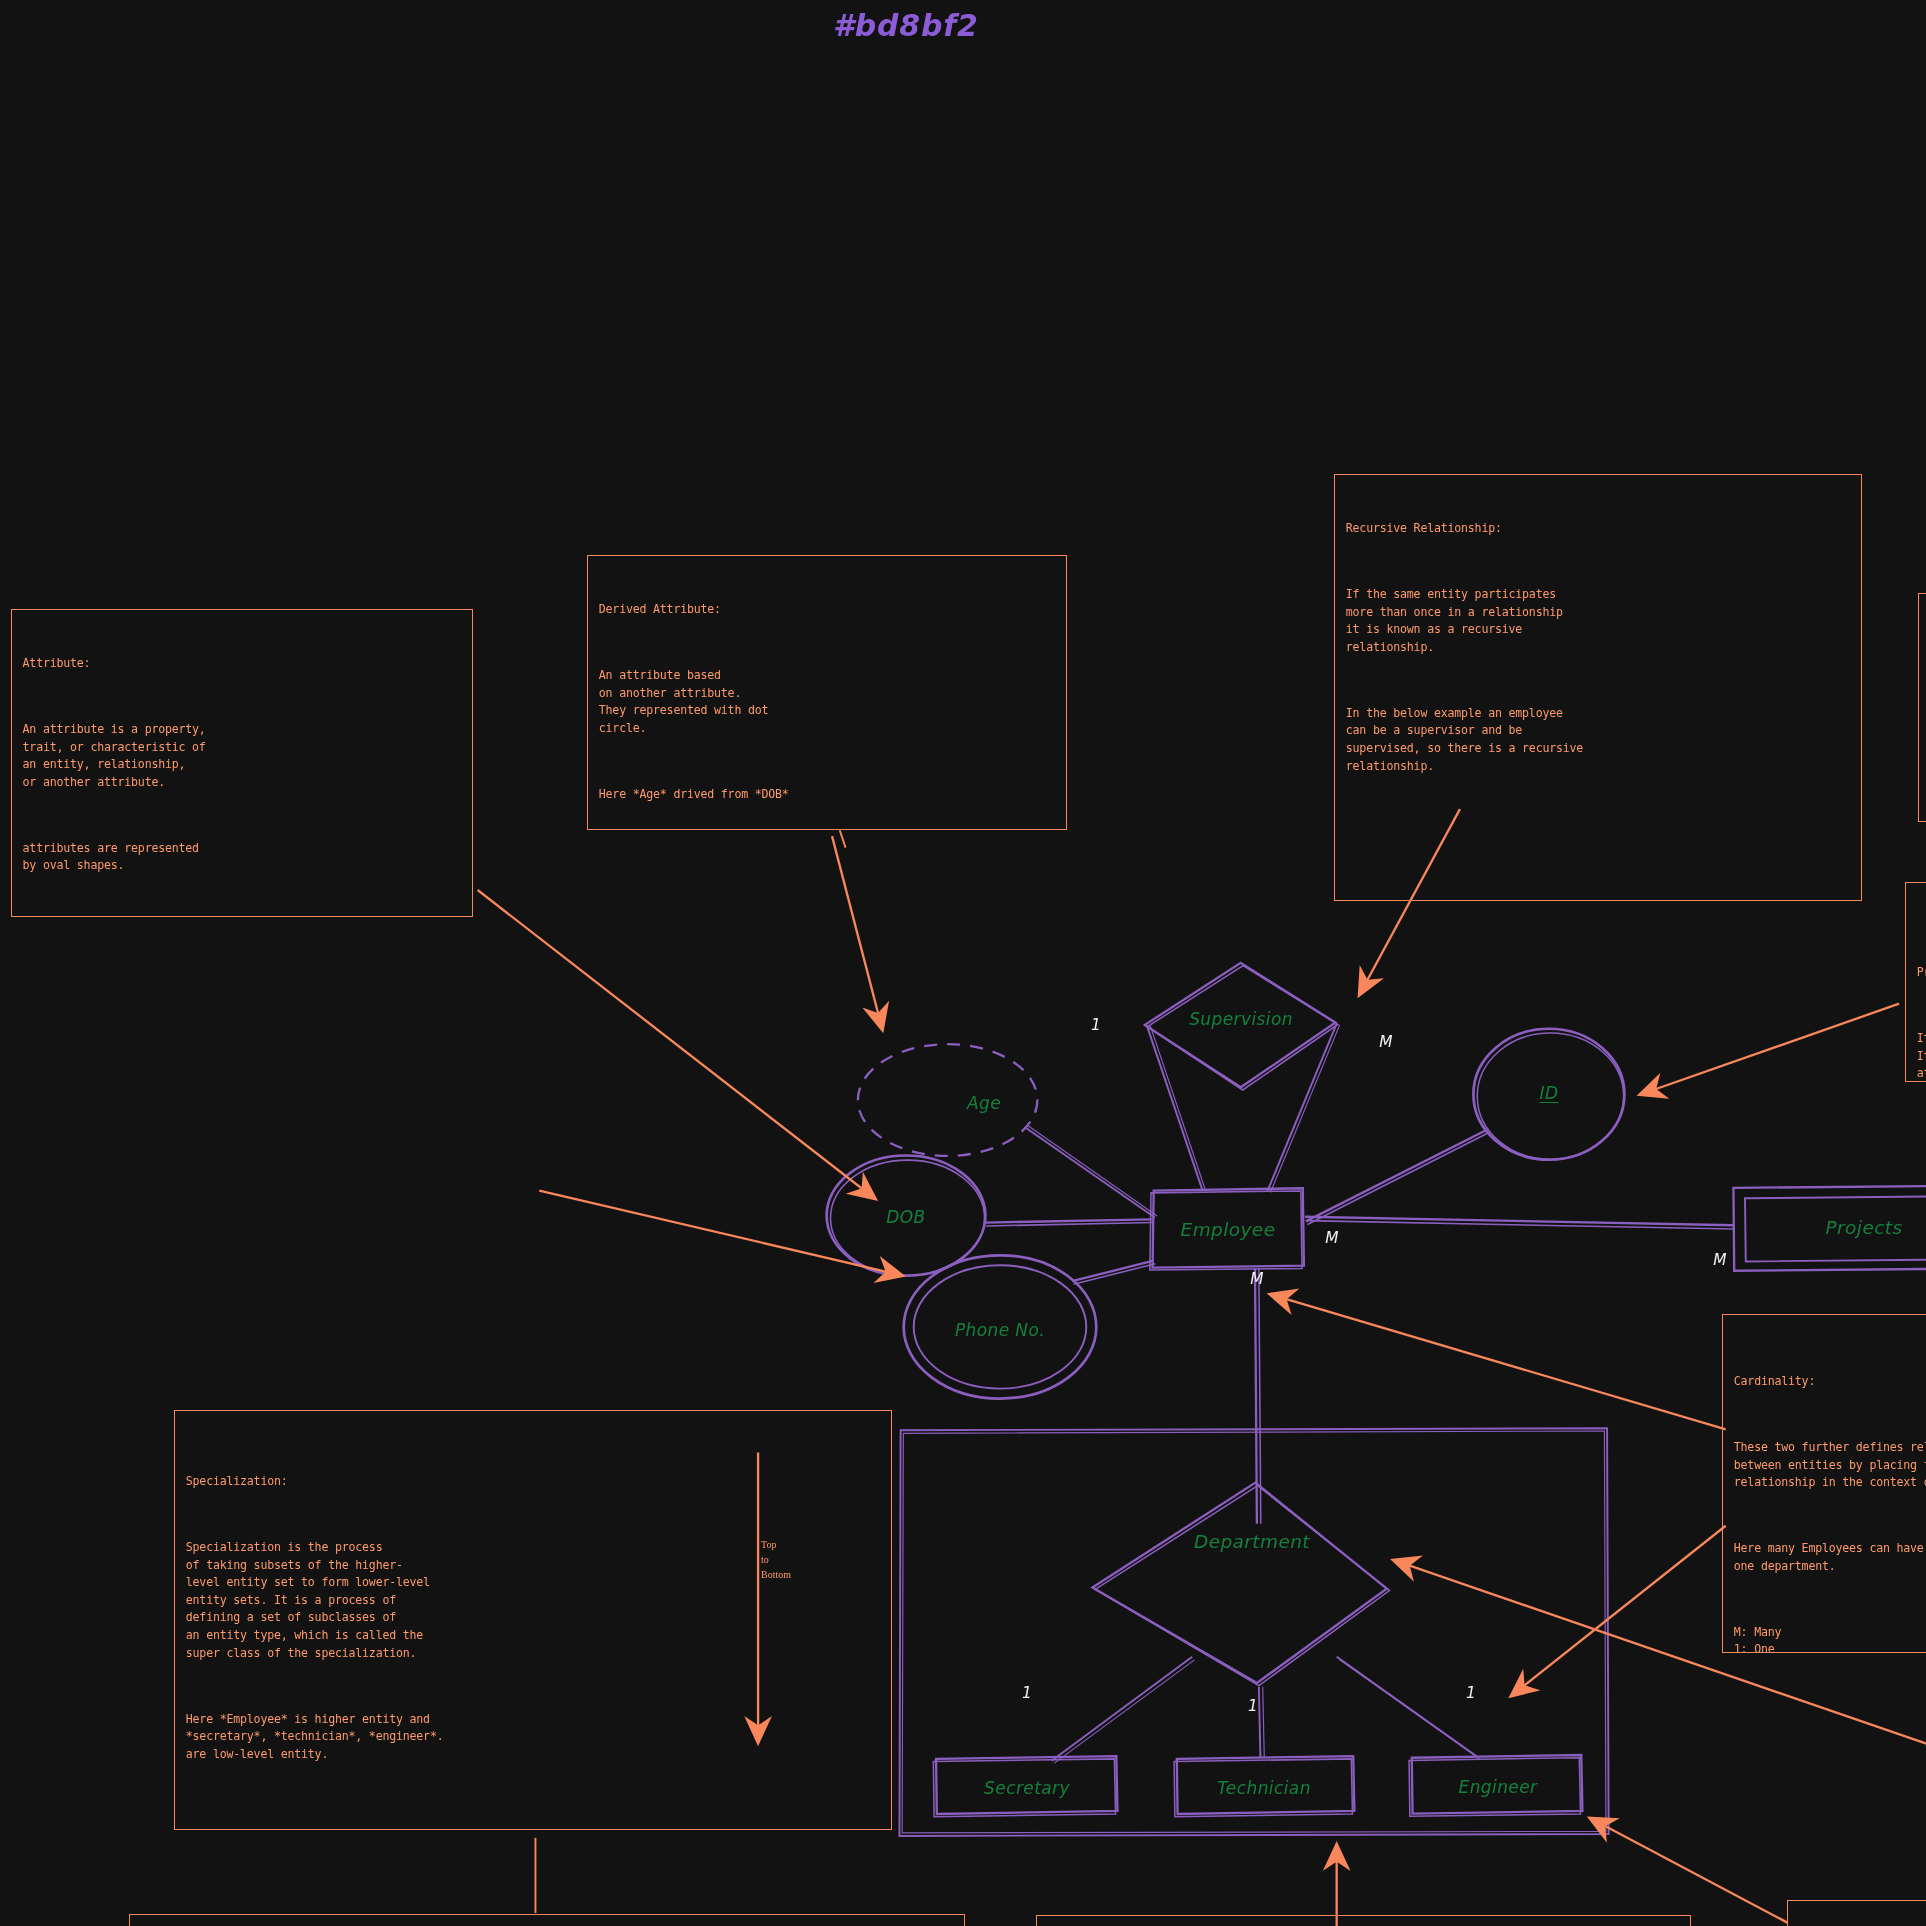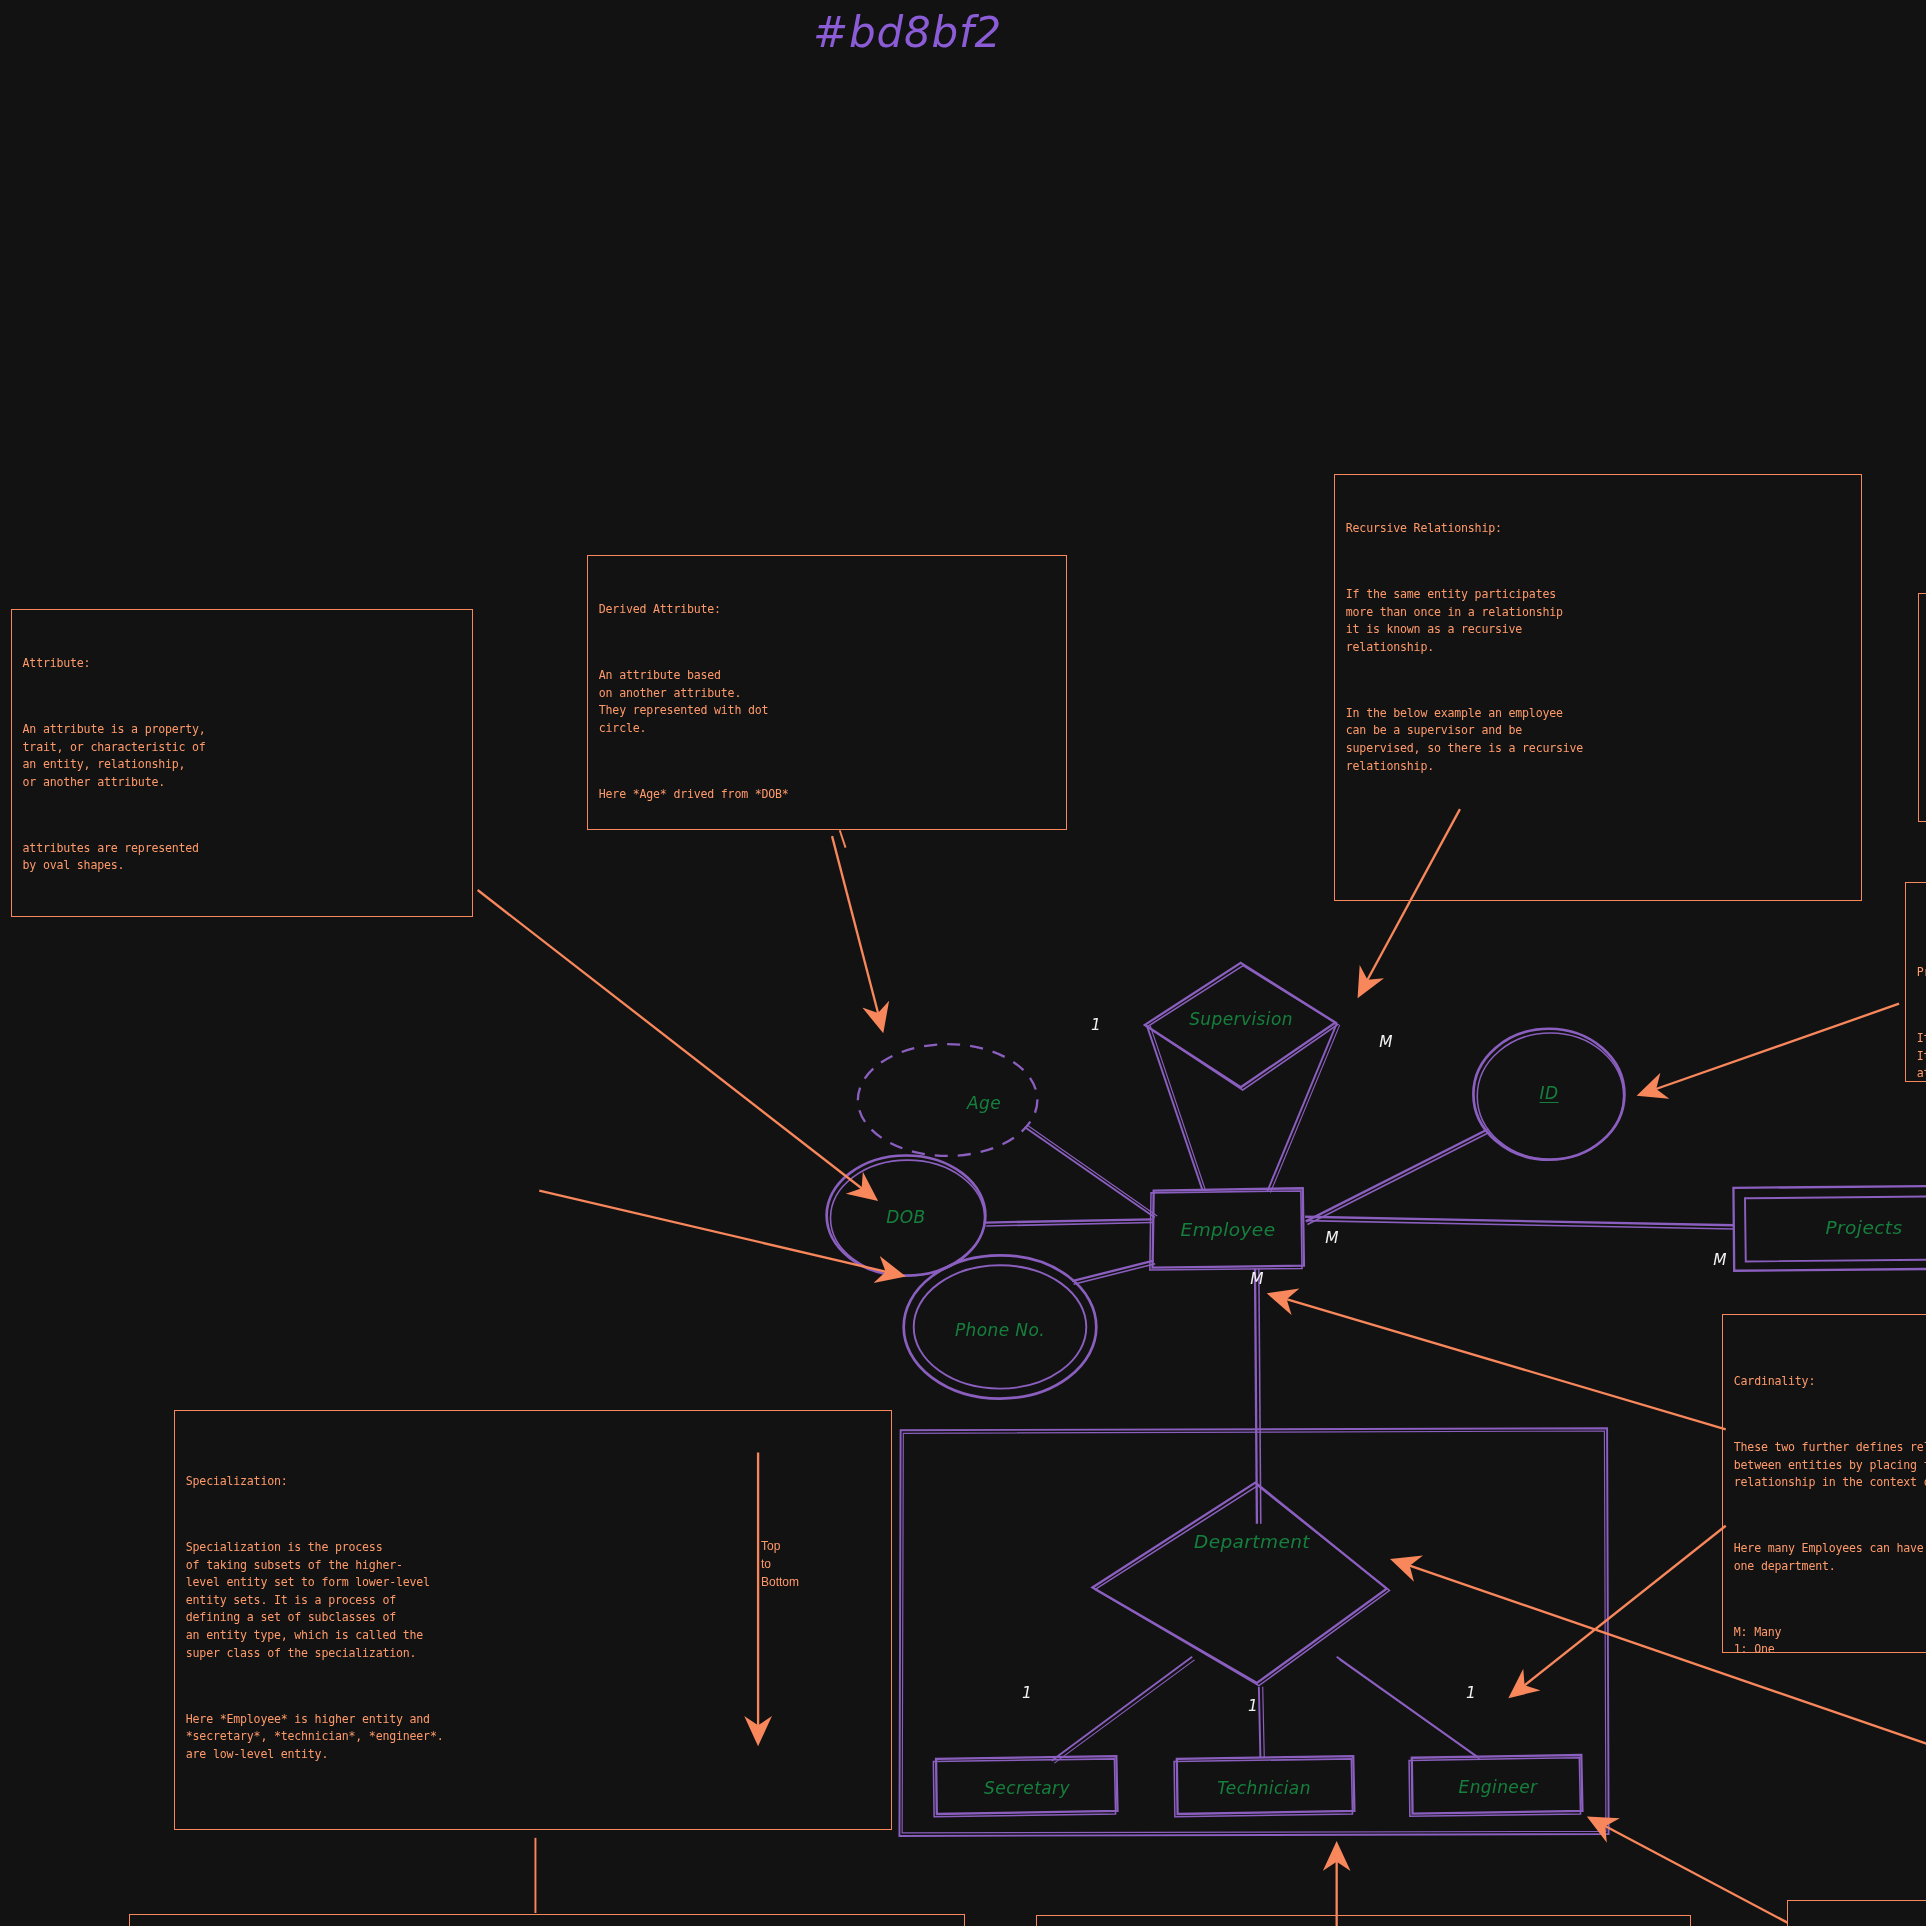--- a/index.html
+++ b/index.html
@@ -10,25 +10,25 @@
   #stage{
     position:relative;
     width:2906px;
     height:2348px;
     background:#121212;
     overflow:hidden;
   }
   
   .title{
     position:absolute;
-    left:813px; top:7.7px;
+    left:833px; top:7.7px;
     font-family:"DejaVu Sans", sans-serif;
     font-style:italic;
-    font-weight:400;
-    font-size:42px;
+    font-weight:700;
+    font-size:30px;
     color:#8b5cd6;
     letter-spacing:0.8px;
     white-space:nowrap;
   }
   
   .note{
     position:absolute;
     box-sizing:border-box;
     border:1.5px solid #f8875c;
     color:#ff9a6a;
@@ -62,22 +62,22 @@
     position:absolute;
     color:#f2f2f2;
     font-family:"DejaVu Sans","Liberation Sans",sans-serif;
     font-style:italic;
     font-size:15.4px;
     transform:translate(-50%,-50%);
   }
   .dirlabel{
     position:absolute;
     color:#ff9a6a;
-    font-family:Liberation Sans, sans-serif;
-    font-size:12px;
+    font-family:Liberation Serif, serif;
+    font-size:10px;
     line-height:1.5;
     white-space:pre;
   }
 </style>
 </head>
 <body>
 
 <div id="stage">
 
   <div class="title">#bd8bf2</div>

